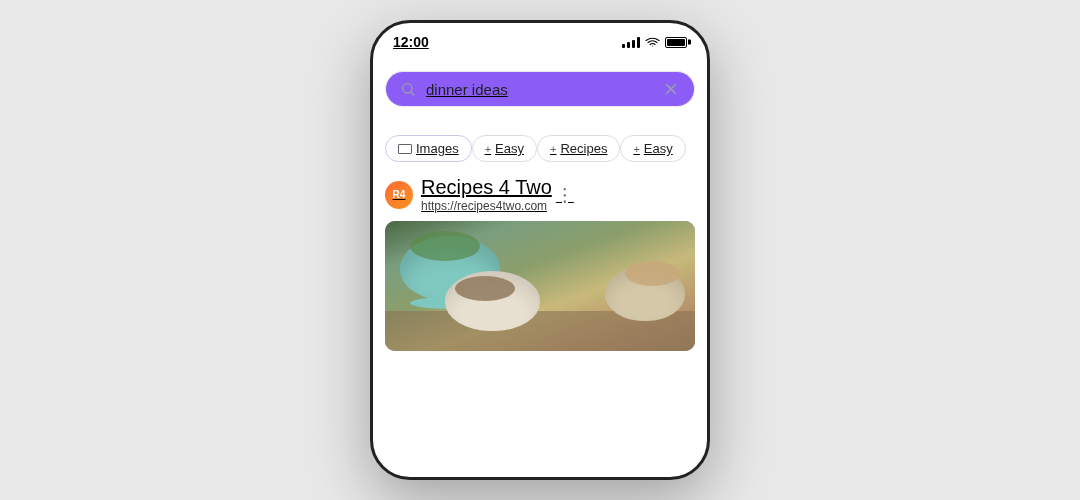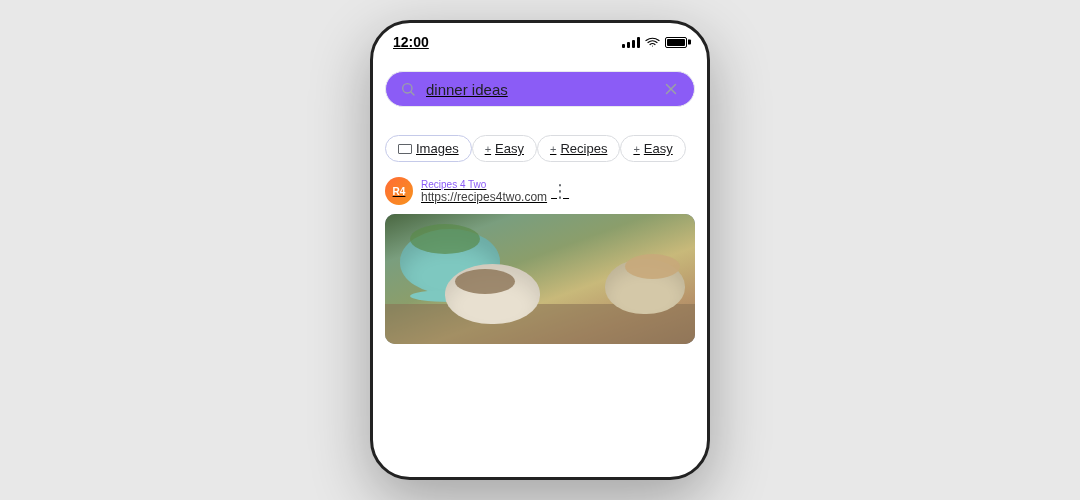--- a/index.html
+++ b/index.html
@@ -252,22 +252,22 @@
       font-weight: bold;
       flex-shrink: 0;
     }
 
     .result-site-info {
       display: flex;
       flex-direction: column;
     }
 
     .result-site-name {
-      font-size: 10px;
-      color: #8b5cf6;
+      font-size: 20px;
+      color: #000000;
       font-weight: 500;
     }
 
     .result-site-url {
       font-size: 12px;
       color: #404040;
     }
 
     .more-icon {
       color: #5f6368;

